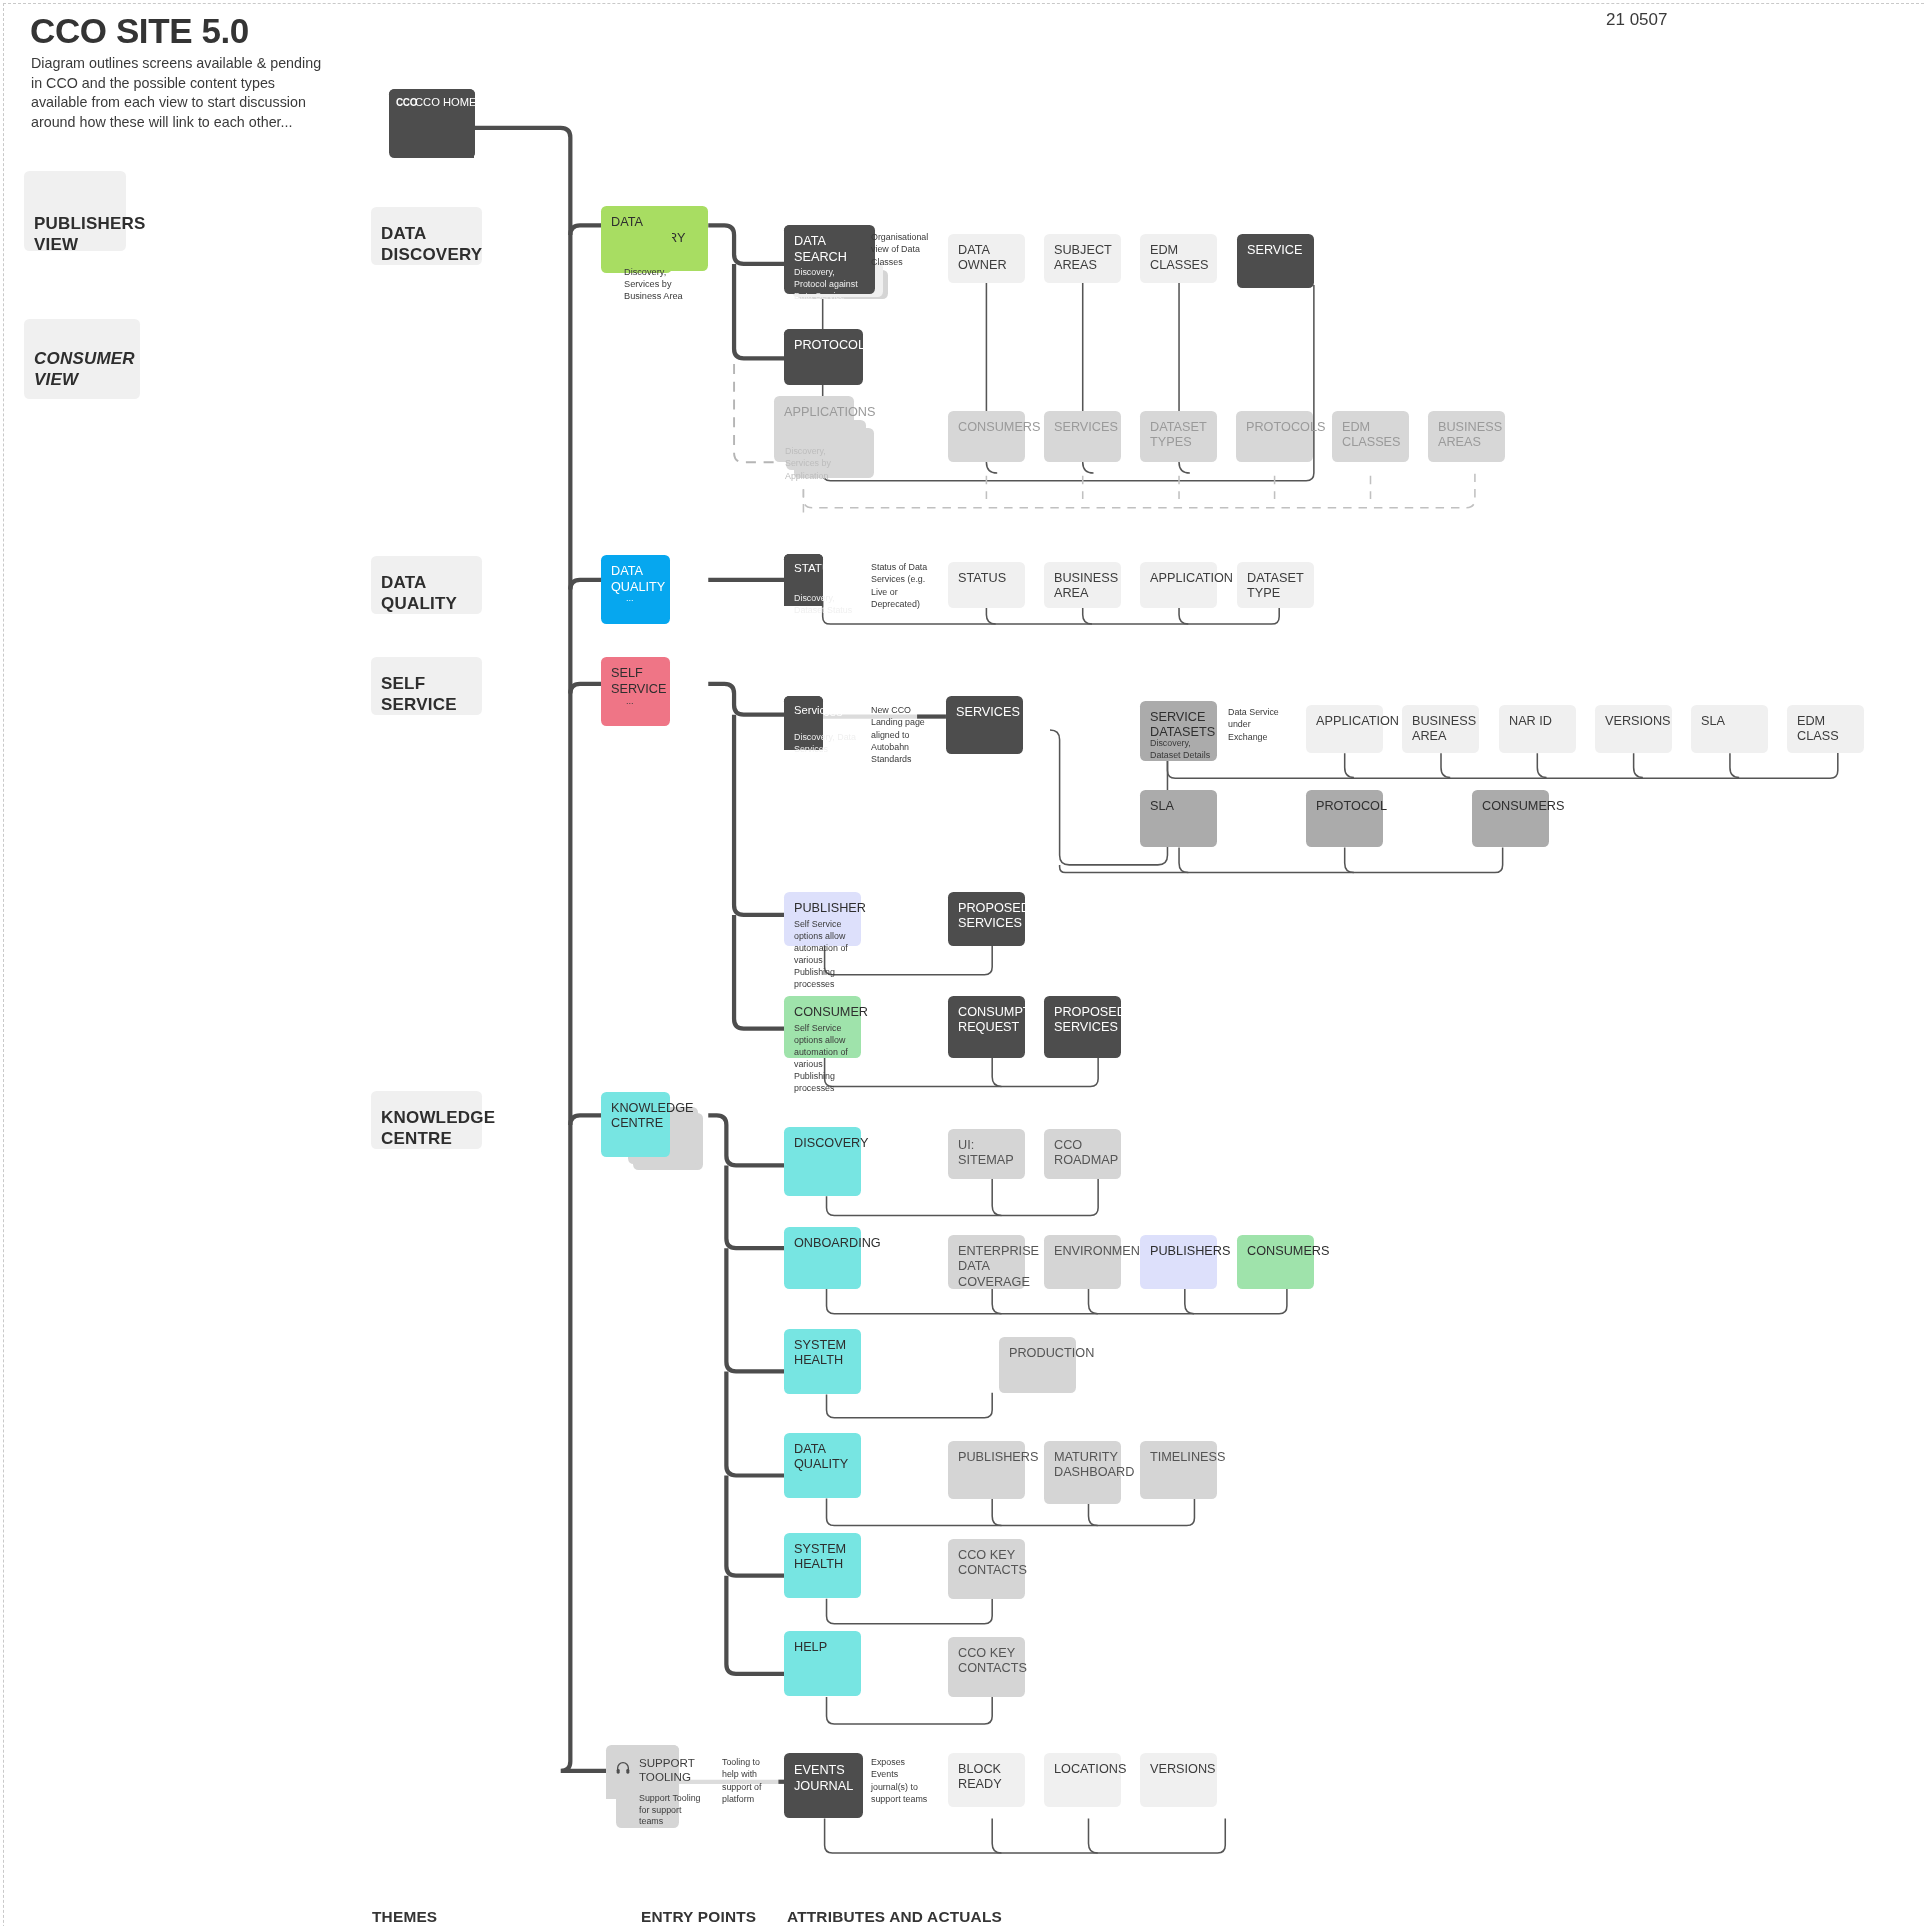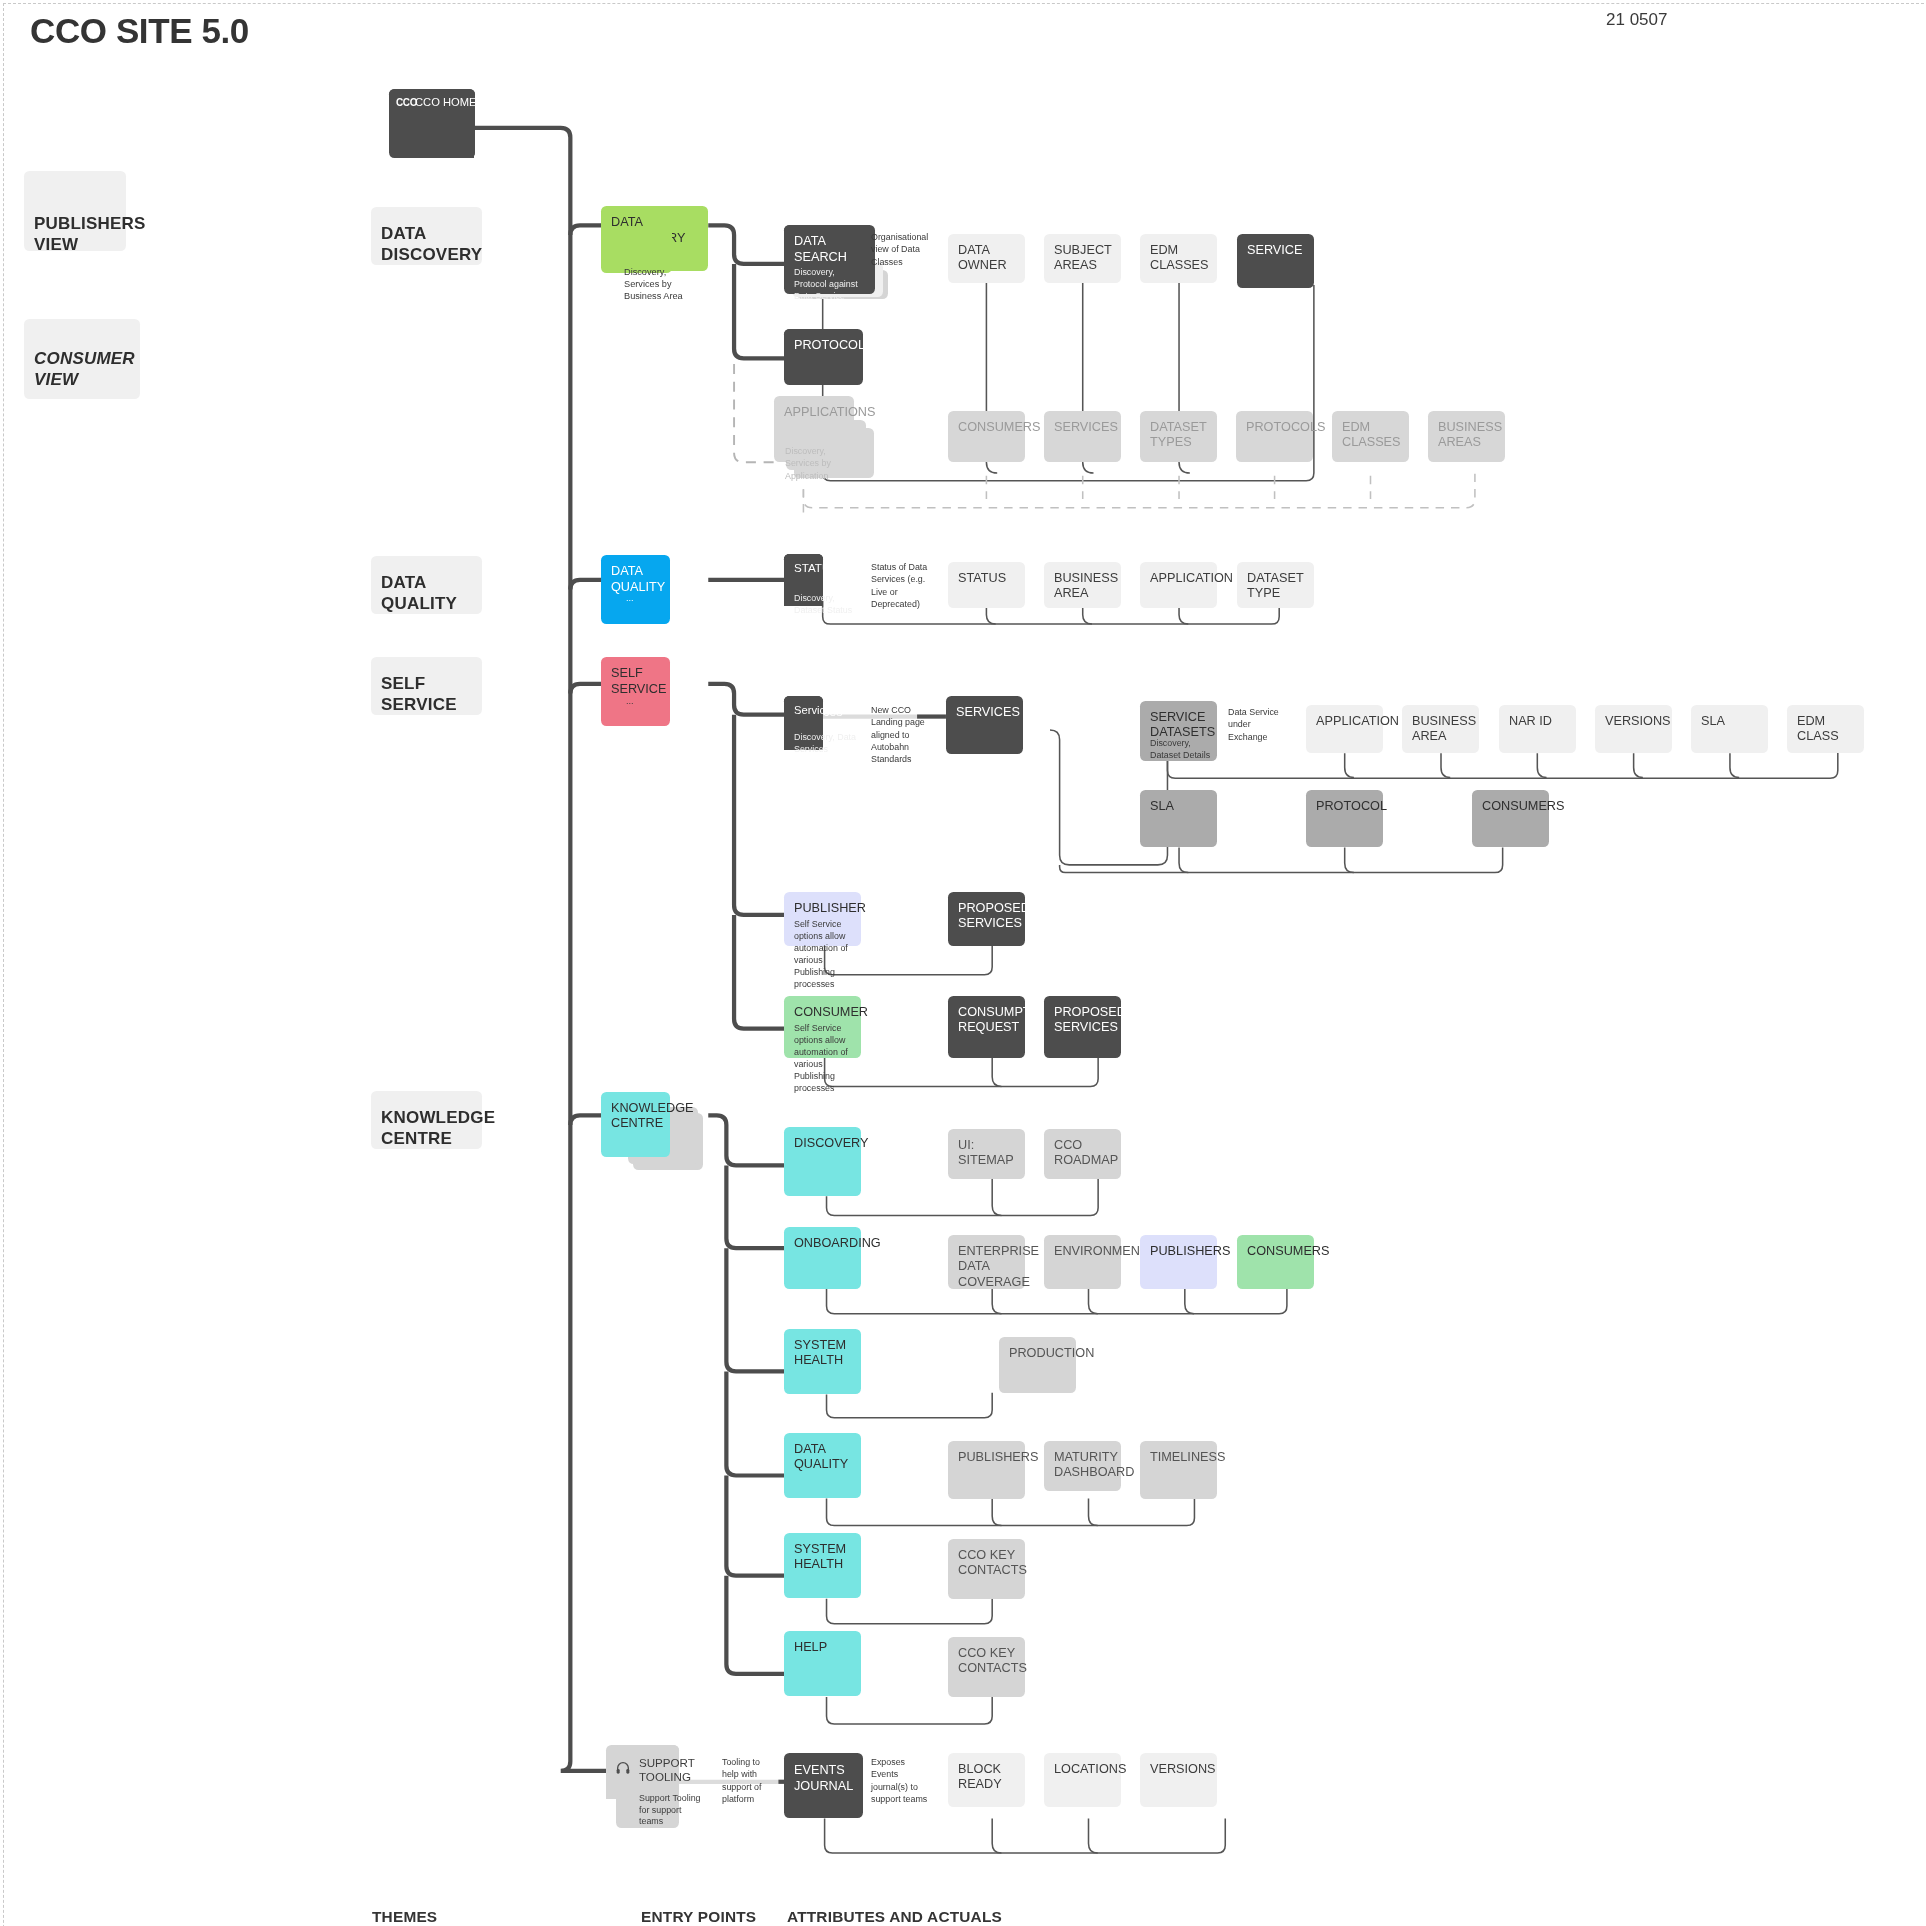--- a/index.html
+++ b/index.html
@@ -151,20 +151,21 @@
 
     <path class="w-pale" d="M1750,4625 H2020"></path>
     <path class="w w-thick" d="M2020,4625 H2035"></path>
 
     <path class="w w-thin" d="M2140,4720 V4790 Q2140,4810 2160,4810 H3160 Q3180,4810 3180,4790 V4720"></path>
     <path class="w w-thin" d="M2575,4720 V4785 Q2575,4810 2599,4810"></path>
     <path class="w w-thin" d="M2825,4720 V4785 Q2825,4810 2849,4810"></path>
   </svg>
 
   <div class="title" style="left:30px;top:10.8px;">CCO SITE 5.0</div>
+  <div class="blurb" style="left:31px;top:54px;">Diagram outlines screens available &amp; pending in CCO and the possible content types available from each view to start discussion around how these will link to each other...</div>
   <div class="docnum" style="left:1606px;top:10.4px;">21 0507</div>
 
   <div class="node v-theme" style="left:24px;top:171px;width:102px;height:80px;padding-top:42px;">
     <div class="ttl">PUBLISHERS VIEW</div>
   </div>
   <div class="node v-theme" style="left:24px;top:319px;width:116px;height:80px;padding-top:29px;font-style:italic;">
     <div class="ttl">CONSUMER VIEW</div>
   </div>
 
   <div class="node v-dark" style="left:389px;top:89px;width:86px;height:69px;padding:0;border-radius:5.4px;"></div>
@@ -395,21 +396,21 @@
   <div class="node v-grey" style="left:999px;top:1337px;width:77px;height:56px;padding-top:8.5px;">
     <div class="ttl">PRODUCTION</div>
   </div>
 
   <div class="node v-cyan" style="left:784px;top:1433px;width:77px;height:65px;padding-top:8.5px;">
     <div class="ttl">DATA QUALITY</div>
   </div>
   <div class="node v-grey" style="left:948px;top:1441px;width:77px;height:58px;padding-top:8.5px;">
     <div class="ttl">PUBLISHERS</div>
   </div>
-  <div class="node v-grey" style="left:1044px;top:1441px;width:77px;height:50px;padding-top:8.5px;">
+  <div class="node v-grey" style="left:1044px;top:1441px;width:77px;height:63px;padding-top:8.5px;">
     <div class="ttl">MATURITY DASHBOARD</div>
   </div>
   <div class="node v-grey" style="left:1140px;top:1441px;width:77px;height:58px;padding-top:8.5px;">
     <div class="ttl">TIMELINESS</div>
   </div>
 
   <div class="node v-cyan" style="left:784px;top:1533px;width:77px;height:65px;padding-top:8.5px;">
     <div class="ttl">SYSTEM HEALTH</div>
   </div>
   <div class="node v-grey" style="left:948px;top:1539px;width:77px;height:60px;padding-top:8.5px;">

